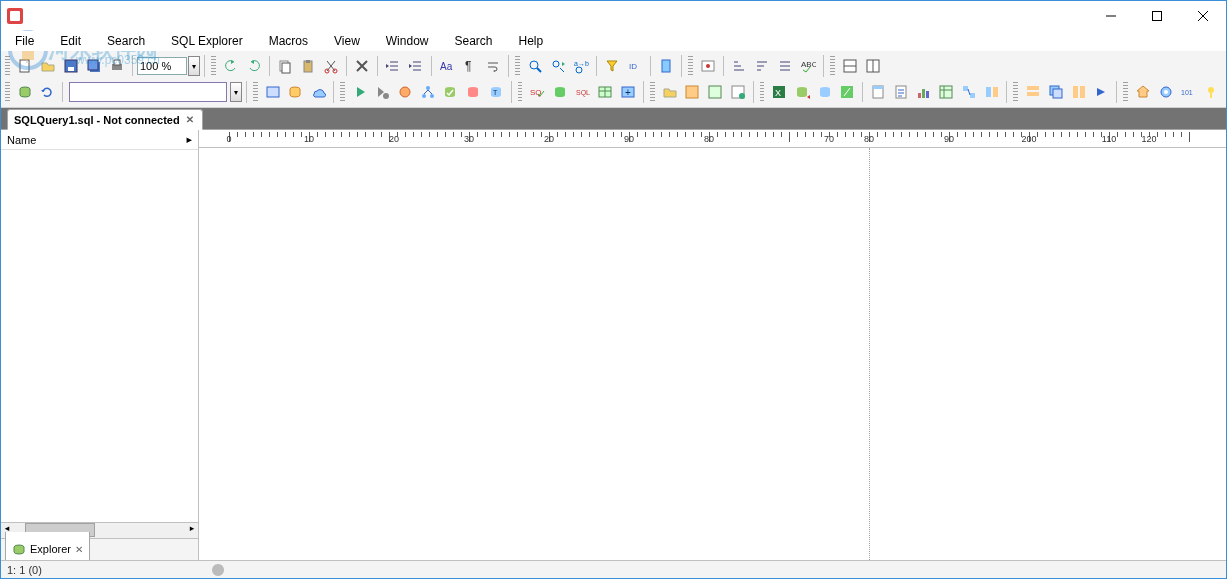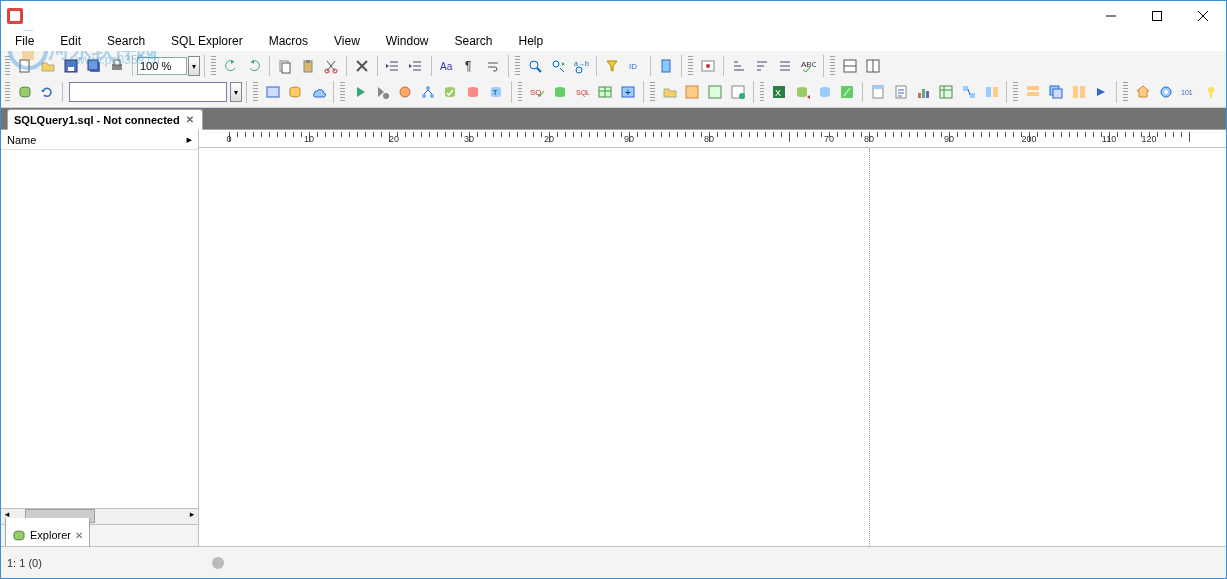--- a/index.html
+++ b/index.html
@@ -54,21 +54,21 @@
 .editor { flex: 1; display: flex; flex-direction: column; position: relative; }
 .ruler { height: 18px; background: #fff; border-bottom: 1px solid #c0c0c0; position: relative; font-size: 9px; color: #333; overflow: hidden; }
 .ruler .tick { position: absolute; top: 2px; border-left: 1px solid #555; height: 5px; }
 .ruler .tick.major { height: 10px; }
 .ruler .label { position: absolute; top: 4px; transform: translateX(-50%); }
 .gutter-split { position: absolute; left: 0; top: 18px; bottom: 0; width: 30px; border-right: 1px solid #c0c0c0; background: #fff; }
 .edit-body { flex: 1; background: #fff; position: relative; }
 .col-guide { position: absolute; top: 0; bottom: 0; border-left: 1px dotted #a0a0a0; }
 
 
-.statusbar { height: 32px; background: #f4f4f4; border-top: 1px solid #c0c0c0; display: flex; align-items: center; font-size: 11px; padding: 0 6px; color: #333; }
+.statusbar { height: 18px; background: #f4f4f4; border-top: 1px solid #c0c0c0; display: flex; align-items: center; font-size: 11px; padding: 0 6px; color: #333; }
 .status-mid { position: absolute; left: 210px; }
 
 
 svg { display: block; }
 </style>
 </head>
 <body>
 
 <div class="titlebar">
   <span class="app-icon">

